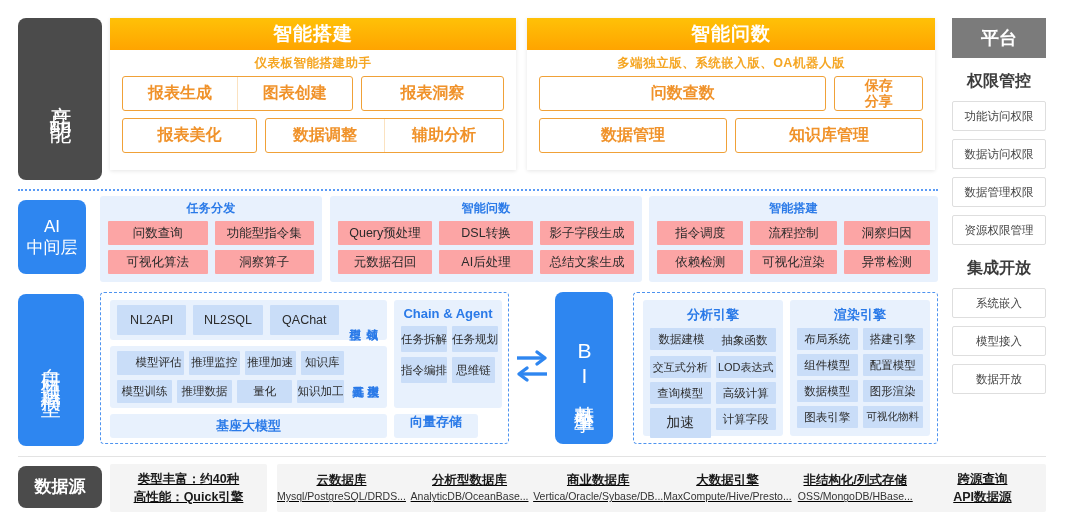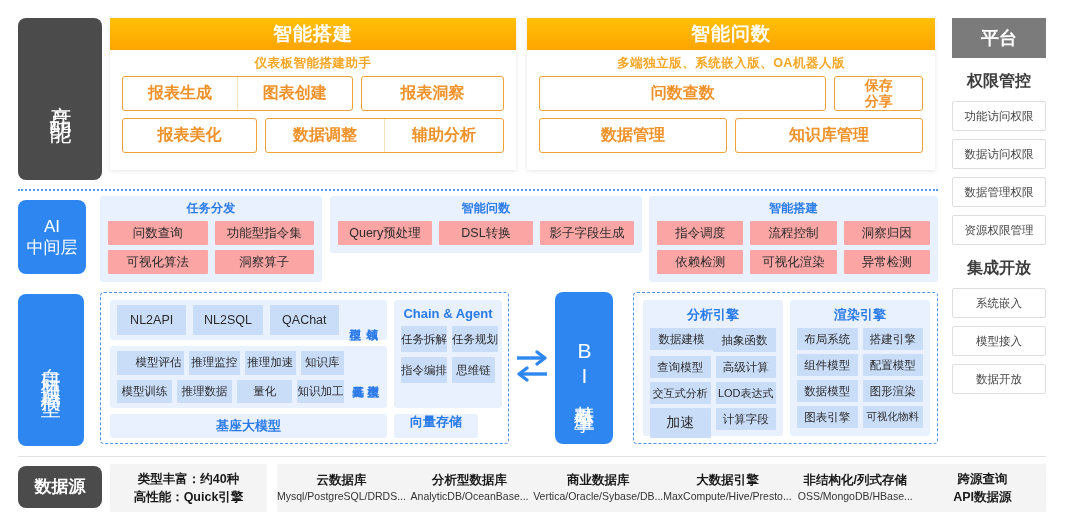--- a/index.html
+++ b/index.html
@@ -157,21 +157,21 @@
 
   
   .sec4 { position: absolute; left: 0; top: 458px; width: 1080px; height: 64px; }
   .rail4 {
     left: 18px; top: 8px; width: 84px; height: 42px;
     font-size: 17px; font-weight: 700;
   }
   .ds-card {
     position: absolute; top: 6px; height: 48px; background: #f4f4f4;
     display: flex; align-items: center; justify-content: center;
-    flex-direction: column; border-radius: 2px;
+    flex-direction: column; border-radius: 2px; text-decoration: underline;
   }
   .ds-strong { font-size: 12.5px; font-weight: 700; color: #1a1a1a; line-height: 1.45; }
   .ds-sub { font-size: 10.5px; color: #333; line-height: 1.45; }
   .ds-col {
     flex: 1 1 0; display: flex; flex-direction: column;
     align-items: center; justify-content: center;
   }
 </style>
 </head>
 <body>
@@ -261,20 +261,25 @@
       </div>
     </div>
 
     <div class="bgroup" style="left:330px; width:312px;">
       <div class="btitle">智能问数</div>
       <div class="brow">
         <div class="bchip">Query预处理</div>
         <div class="bchip">DSL转换</div>
         <div class="bchip">影子字段生成</div>
       </div>
+      <div class="brow">
+        <div class="bchip">元数据召回</div>
+        <div class="bchip">AI后处理</div>
+        <div class="bchip">总结文案生成</div>
+      </div>
     </div>
 
     <div class="bgroup" style="left:649px; width:289px;">
       <div class="btitle">智能搭建</div>
       <div class="brow">
         <div class="bchip">指令调度</div>
         <div class="bchip">流程控制</div>
         <div class="bchip">洞察归因</div>
       </div>
       <div class="brow">
@@ -371,26 +376,26 @@
 
     <div class="dashbox" style="left:633px; top:4px; width:305px; height:152px;"></div>
 
     <div class="pane" style="left:643px; top:12px; width:140px; height:136px;">
       <div class="pane-title" style="margin:1px 0 4px 0;">分析引擎</div>
       <div style="display:flex; margin-bottom:4px;">
         <div class="pchip" style="flex:1; height:22px; font-size:11.5px;">数据建模</div>
         <div class="pchip" style="flex:1; height:24px; font-size:11.5px;">抽象函数</div>
       </div>
       <div style="display:flex; gap:5px; margin-bottom:4px;">
+        <div class="pchip" style="flex:1; height:22px; font-size:11px;">交互式分析</div>
+        <div class="pchip" style="flex:1; height:22px; font-size:11px;">LOD表达式</div>
+      </div>
+      <div style="display:flex; gap:5px; margin-bottom:4px;">
         <div class="pchip" style="flex:1; height:22px; font-size:11.5px;">查询模型</div>
         <div class="pchip" style="flex:1; height:22px; font-size:11.5px;">高级计算</div>
-      </div>
-      <div style="display:flex; gap:5px; margin-bottom:4px;">
-        <div class="pchip" style="flex:1; height:22px; font-size:11px;">交互式分析</div>
-        <div class="pchip" style="flex:1; height:22px; font-size:11px;">LOD表达式</div>
       </div>
       <div style="display:flex; gap:5px;">
         <div class="pchip" style="flex:1; height:30px; font-size:14px;">加速</div>
         <div class="pchip" style="flex:1; height:22px; font-size:11.5px;">计算字段</div>
       </div>
     </div>
 
     <div class="pane" style="left:790px; top:12px; width:140px; height:136px;">
       <div class="pane-title" style="margin:1px 0 4px 0;">渲染引擎</div>
       <div style="display:flex; gap:5px; margin-bottom:4px;">

